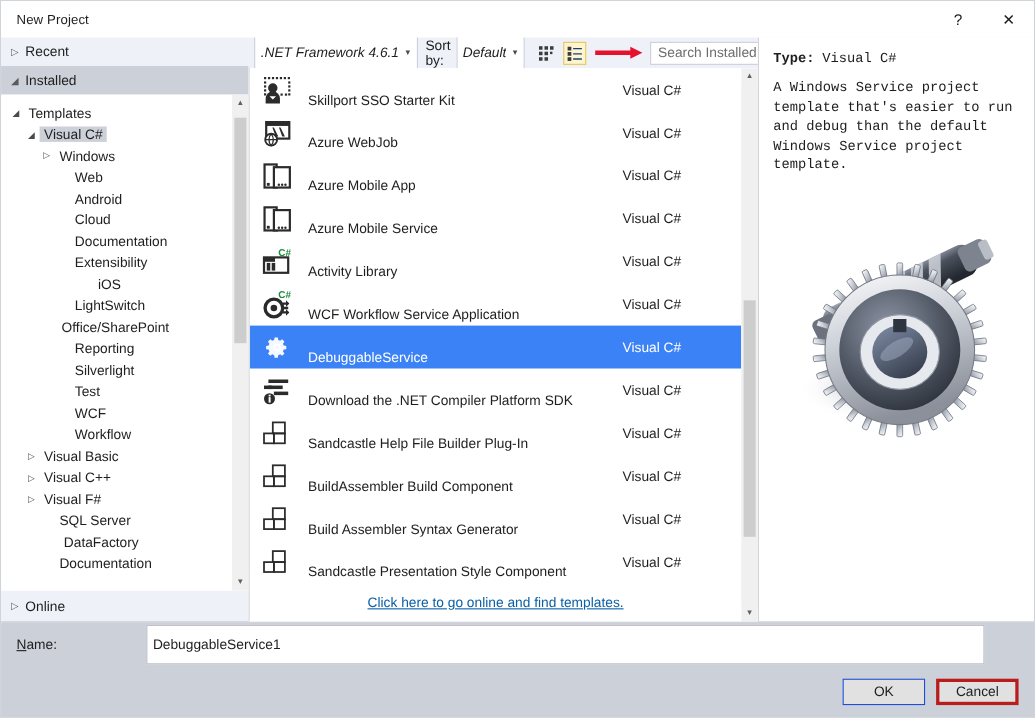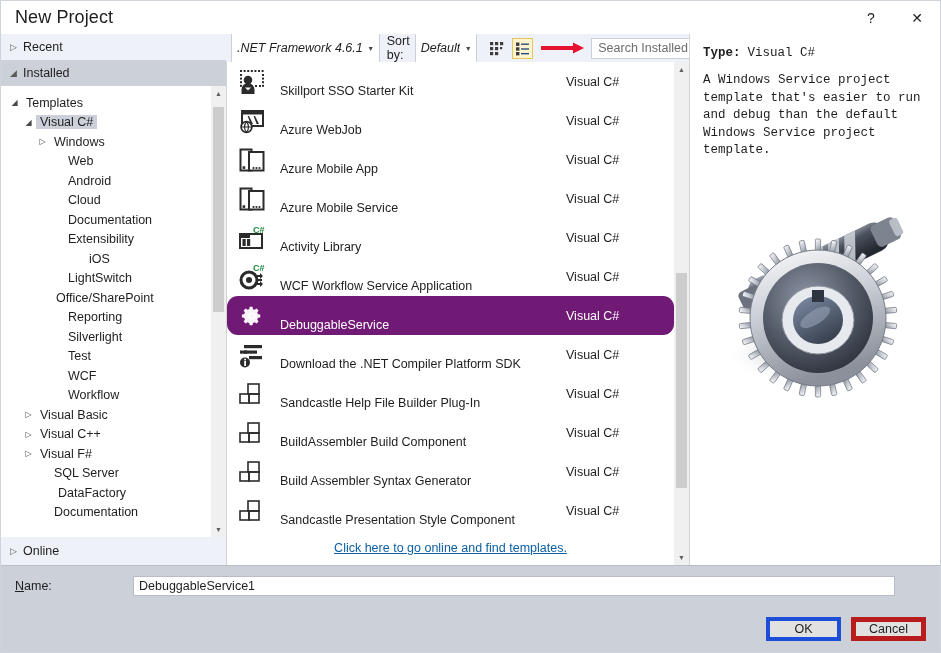--- a/index.html
+++ b/index.html
@@ -20,21 +20,21 @@
   }
 
   
   .titlebar{
     height:33px;min-height:33px;
     background:#ffffff;
     display:flex;align-items:center;
     position:relative;
   }
   .title-text{
-    margin-left:14px;font-size:18px;color:#1e1e1e;
+    margin-left:14px;font-size:12px;color:#1e1e1e;
     letter-spacing:.1px;
   }
   .title-btns{margin-left:auto;display:flex;height:33px;}
   .title-btn{
     width:46px;height:33px;display:flex;align-items:center;justify-content:center;
     font-size:14px;color:#1e1e1e;cursor:default;
   }
 
   
   .body-row{display:flex;flex:1;min-height:0;}
@@ -138,21 +138,21 @@
     box-sizing:border-box;
     position:relative;
     overflow:hidden;
   }
   .listinner{flex:1;min-width:0;display:flex;flex-direction:column;overflow:hidden;background:#fff;}
   .tmpl-scroll{flex:1;min-height:0;overflow:hidden;}
   .tmpl{
     height:39px;display:flex;align-items:center;cursor:default;
     padding-left:5px;box-sizing:border-box;
   }
-  .tmpl.sel{background:#701a75;color:#ffffff;border-radius:11px;}
+  .tmpl.sel{background:#3b82f6;color:#ffffff;}
   .tmpl .ico{
     width:40px;min-width:40px;height:32px;
     display:flex;align-items:center;justify-content:center;
   }
   .tmpl .nm{flex:1;font-size:12.5px;padding-left:8px;white-space:nowrap;overflow:hidden;margin-top:18px;}
   .tmpl .lang{
     width:100px;min-width:100px;font-size:12.5px;text-align:left;
     padding-right:8px;white-space:nowrap;
   }
   .onlinebar{
@@ -201,39 +201,39 @@
     box-sizing:border-box;
   }
   .namerow{
     height:40px;display:flex;align-items:center;padding-left:14px;
   }
   .namelabel{
     width:118px;min-width:118px;font-size:12.5px;
   }
   .namelabel u{text-decoration:underline;}
   .nameinput{
-    flex:1;margin-right:45px;height:20px;background:#ffffff;
+    flex:1;margin-right:45px;height:36px;background:#ffffff;
     border:1px solid #b8bcc6;box-sizing:border-box;
     display:flex;align-items:center;
   }
   .nameinput input{
     flex:1;border:none;outline:none;background:transparent;
     font-family:"Liberation Sans",sans-serif;font-size:12.5px;color:#1e1e1e;
     padding-left:5px;
   }
   .btnrow{
     flex:1;display:flex;align-items:center;justify-content:flex-end;
     padding-right:14px;gap:10px;
   }
   .btn{
     width:75px;height:24px;display:flex;align-items:center;justify-content:center;
-    background:#e1e1e1;border:5px solid #b91c1c;box-sizing:border-box;
+    background:#e1e1e1;border:3px solid #b91c1c;box-sizing:border-box;
     font-size:12.5px;color:#1e1e1e;cursor:default;
   }
-  .btn.primary{border:4px solid #1d4ed8;}
+  .btn.primary{border:1px solid #1d4ed8;}
 
   .sep-line{height:1px;background:#b9bdc6;}
 </style>
 </head>
 <body>
 
 <div class="dialog">
 
   <div class="titlebar">
     <div class="title-text">New Project</div>

